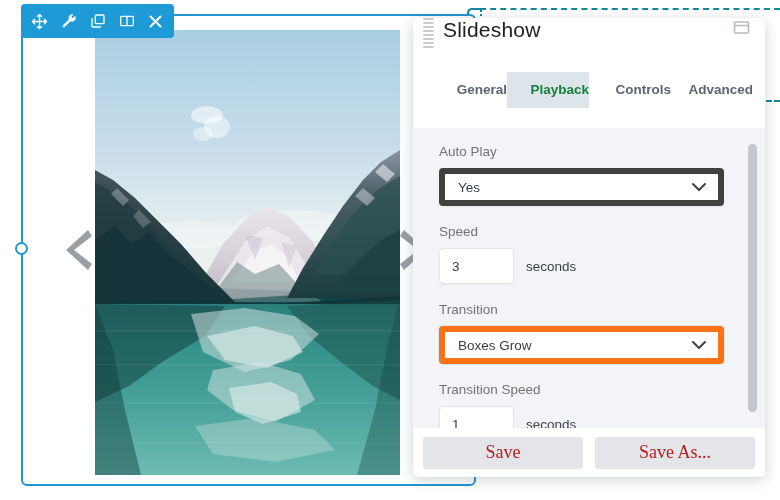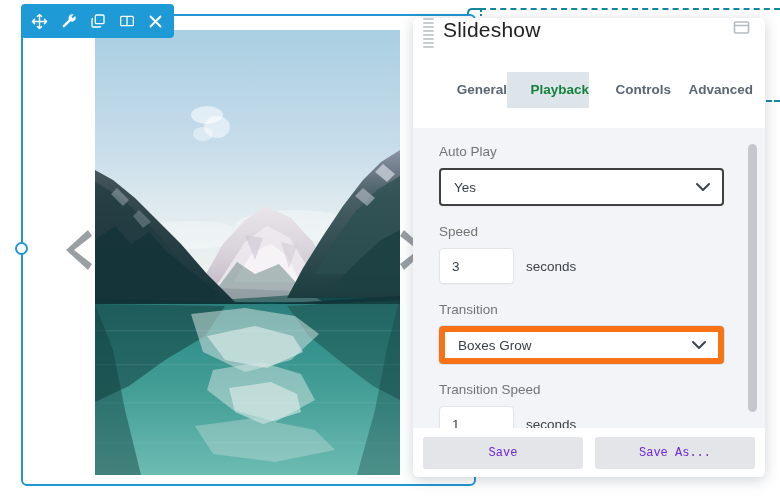--- a/index.html
+++ b/index.html
@@ -79,21 +79,21 @@
   .tab.active{background:#dde5ea;color:#15803d;}
 
   
   .panel-body{
     position:absolute;left:0;top:110px;right:0;bottom:49px;
     background:#f3f4f7;overflow:hidden;padding:16px 22px 0 26px;box-sizing:border-box;
   }
   .field{margin-bottom:18px;}
   .f-label{font-size:13.5px;color:#737373;margin-bottom:9px;}
   .select-box{
-    position:relative;height:38px;background:#fff;border:2px solid #404040;border-radius:4px;
+    position:relative;height:38px;background:#fff;border:6px solid #404040;border-radius:4px;
     display:flex;align-items:center;padding:0 13px;box-sizing:border-box;
     font-size:13.5px;color:#394047;cursor:pointer;width:285px;
     box-shadow:0 1px 2px rgba(0,0,0,.04);
   }
   .select-box.focused{border:6px solid #f97316;box-shadow:0 0 0 1px rgba(43,159,196,.15);}
   .chev{position:absolute;right:12px;top:50%;transform:translateY(-50%);}
   .num-row{display:flex;align-items:center;gap:12px;}
   .num-box{
     width:75px;height:36px;background:#fff;border:1px solid #e2e4e8;border-radius:4px;
     display:flex;align-items:center;padding:0 12px;box-sizing:border-box;
@@ -105,21 +105,21 @@
   .sb-track{position:absolute;right:8px;top:122px;width:9px;height:312px;background:#f3f4f7;border-radius:5px;}
   .sb-thumb{position:absolute;left:0;top:4px;width:9px;height:268px;background:#c4c8cd;border-radius:5px;}
 
   
   .panel-foot{
     position:absolute;left:0;right:0;bottom:0;height:49px;background:#fff;
     display:flex;align-items:center;justify-content:center;gap:12px;padding:0 10px;box-sizing:border-box;
   }
   .foot-btn{
     flex:1;height:32px;background:#e3e5e9;border:none;border-radius:3px;
-    font-size:12px;color:#6d28d9;font-family:Liberation Mono, monospace;cursor:pointer;
+    font-size:18px;color:#b91c1c;font-family:Liberation Serif, serif;cursor:pointer;
   }
 </style>
 </head>
 <body>
 
 <div id="stage">
 
   <div class="guide-corner"></div>
   <div class="guide-vdash"></div>
   <div class="guide-dash guide-top"></div>

